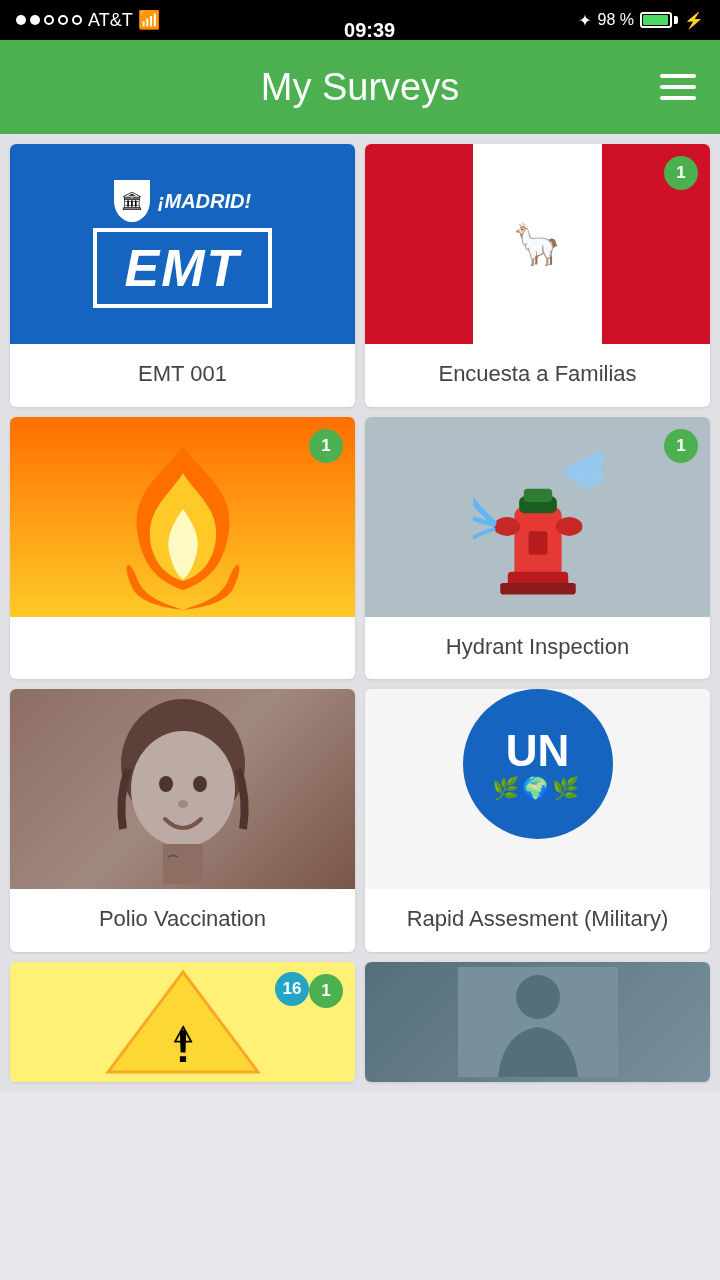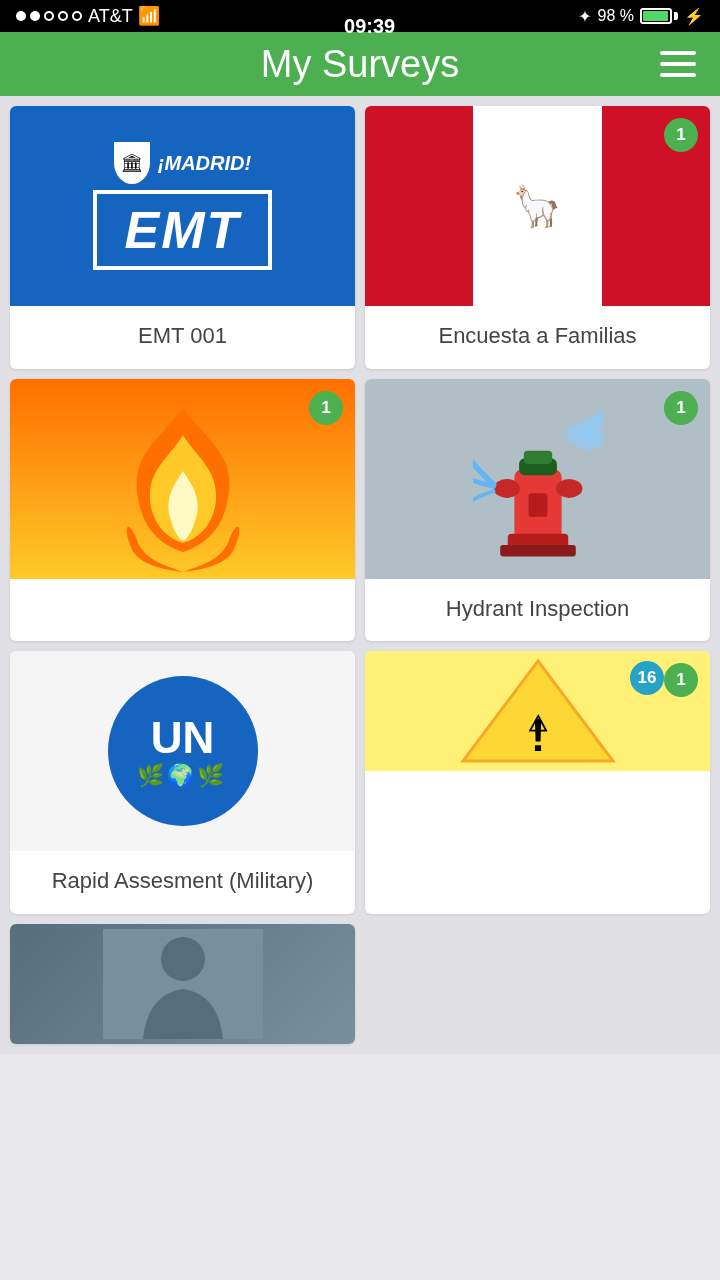--- a/index.html
+++ b/index.html
@@ -9,21 +9,21 @@
       min-height: 1280px;
       background: #e8e8ec;
       font-family: -apple-system, 'Helvetica Neue', Arial, sans-serif;
       overflow-x: hidden;
     }
 
     
     .status-bar {
       background: #000;
       color: #fff;
-      height: 32px;
+      height: 40px;
       display: flex;
       align-items: center;
       justify-content: space-between;
       padding: 0 16px;
       font-size: 18px;
       font-weight: 500;
     }
     .status-left { display: flex; align-items: center; gap: 6px; }
     .status-dots { display: flex; gap: 4px; }
     .dot { width: 10px; height: 10px; border-radius: 50%; }
@@ -41,21 +41,21 @@
     .battery-fill {
       background: #4cd964; height: 10px; width: 90%; margin-left: 1px; border-radius: 1px;
     }
     .battery-tip {
       width: 4px; height: 8px; background: #fff; border-radius: 0 2px 2px 0;
     }
 
     
     .header {
       background: #4caf50;
-      height: 64px;
+      height: 94px;
       display: flex;
       align-items: center;
       justify-content: space-between;
       padding: 0 24px;
     }
     .header-title {
       color: #fff;
       font-size: 38px;
       font-weight: 400;
       flex: 1;
@@ -208,21 +208,21 @@
       display: flex;
       align-items: center;
       justify-content: center;
       height: 200px;
     }
 
     
     .img-un {
       background: #f5f5f5;
       display: flex;
-      align-items: center;
+      align-items: flex-start;
       justify-content: center;
       height: 200px;
     }
     .un-circle {
       width: 150px; height: 150px;
       background: #1565c0;
       border-radius: 50%;
       display: flex;
       flex-direction: column;
       align-items: center;
@@ -359,20 +359,46 @@
 
         <path d="M18 96 Q-10 70, -20 50" stroke="#64B5F6" stroke-width="6" fill="none" stroke-linecap="round"></path>
         <path d="M18 98 Q-15 90, -25 80" stroke="#64B5F6" stroke-width="5" fill="none" stroke-linecap="round"></path>
         <path d="M18 103 Q-5 110, -15 120" stroke="#64B5F6" stroke-width="4" fill="none" stroke-linecap="round"></path>
       </svg>
     </div>
     <div class="badge">1</div>
     <div class="survey-label">Hydrant Inspection</div>
   </div>
 
+  <div class="survey-card">
+    <div class="survey-image img-polio">
+
+      <svg width="180" height="200" viewBox="0 0 180 200">
+
+        <ellipse cx="90" cy="75" rx="62" ry="65" fill="#5D4037"></ellipse>
+
+        <ellipse cx="90" cy="100" rx="52" ry="58" fill="#BCAAA4"></ellipse>
+
+        <path d="M35 80 Q25 110, 30 140" stroke="#4E342E" stroke-width="8" fill="none"></path>
+        <path d="M145 80 Q155 110, 150 140" stroke="#4E342E" stroke-width="8" fill="none"></path>
+
+        <ellipse cx="73" cy="95" rx="7" ry="8" fill="#4E342E"></ellipse>
+        <ellipse cx="107" cy="95" rx="7" ry="8" fill="#4E342E"></ellipse>
+
+        <ellipse cx="90" cy="115" rx="5" ry="4" fill="#A1887F"></ellipse>
+
+        <path d="M72 130 Q90 148, 108 130" stroke="#795548" stroke-width="4" fill="none" stroke-linecap="round"></path>
+
+        <rect x="70" y="155" width="40" height="40" fill="#8D6E63"></rect>
+
+        <path d="M75 168 Q80 165, 85 168" stroke="#555" stroke-width="2" fill="none"></path>
+      </svg>
+    </div>
+    <div class="survey-label">Polio Vaccination</div>
+  </div>
 
   <div class="survey-card">
     <div class="survey-image img-un">
       <div class="un-circle">
         <span class="un-text">UN</span>
         <span class="un-leaf-row">🌿🌍🌿</span>
       </div>
     </div>
     <div class="survey-label">Rapid Assesment (Military)</div>
   </div>

